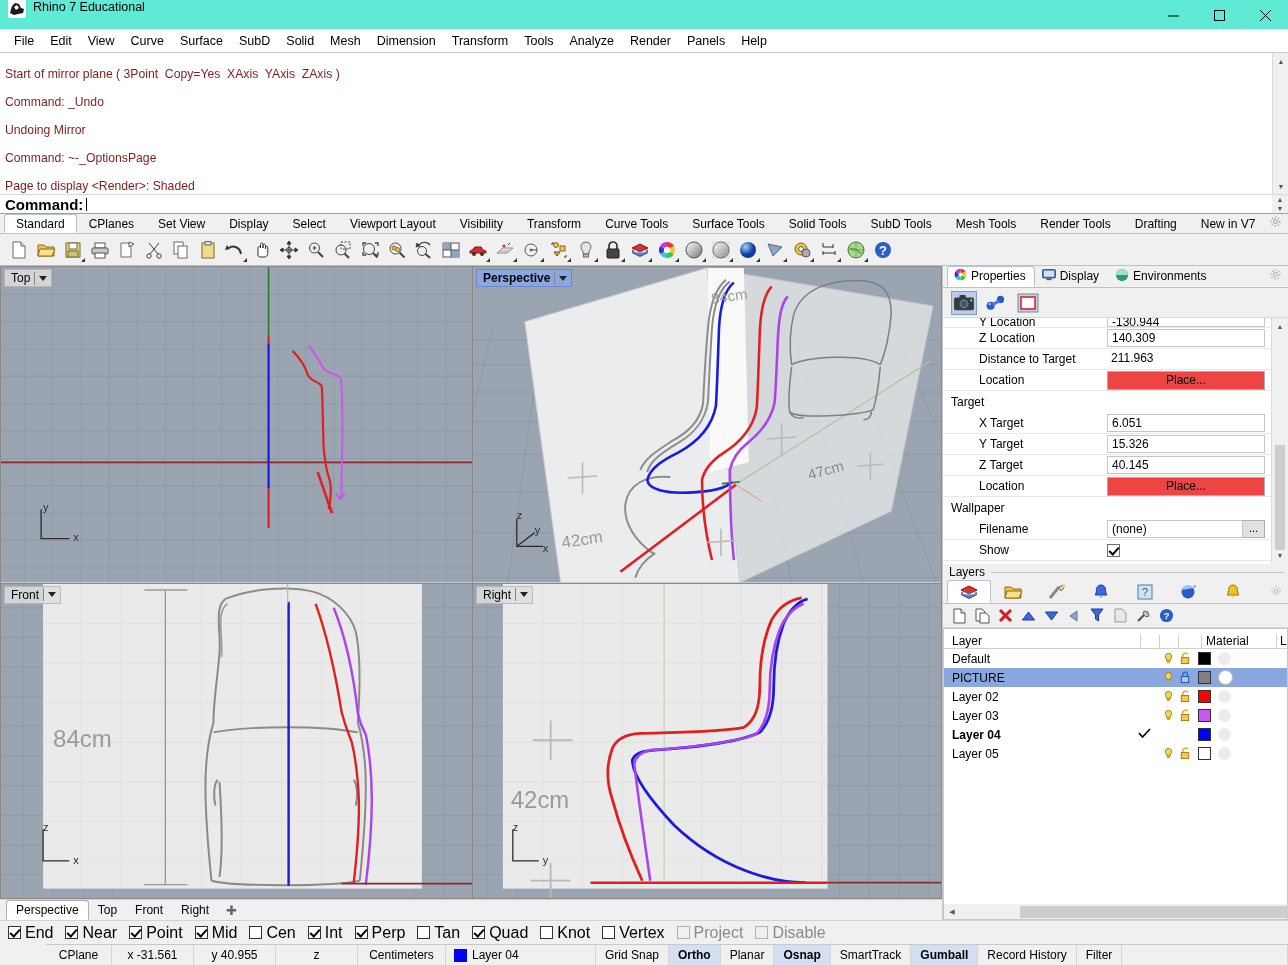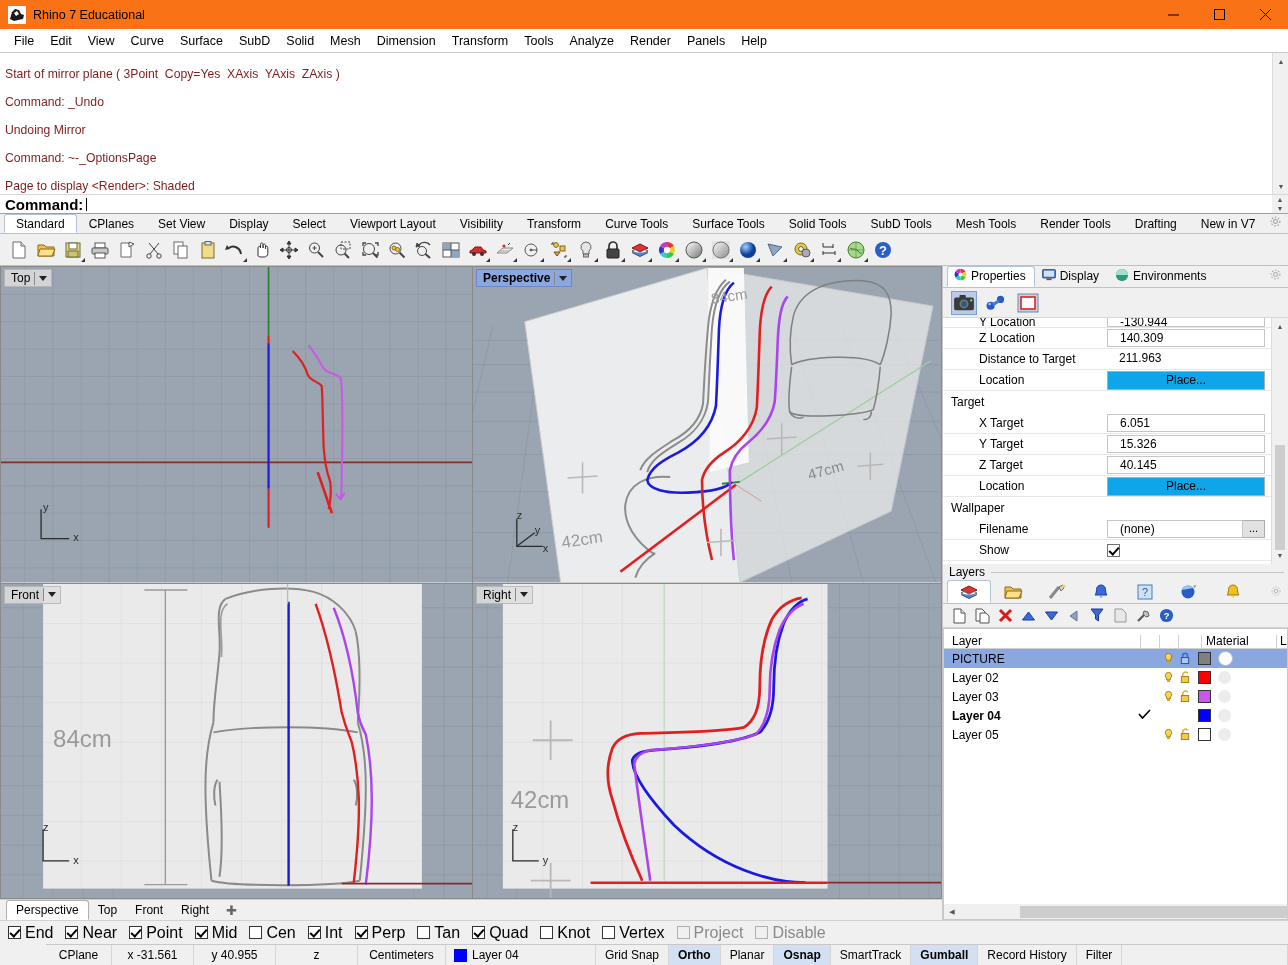--- a/index.html
+++ b/index.html
@@ -7,21 +7,21 @@
     width: 1288px; height: 965px;
     font-family: "Liberation Sans", sans-serif;
     font-size: 12px;
     background: #f0f0f0;
     overflow: hidden;
     -webkit-font-smoothing: none;
   }
   #app { width: 1288px; height: 965px; position: relative; display: flex; flex-direction: column; background:#f0f0f0; }
 
   
-  .titlebar { height: 30px; background: #f97316; display: flex; align-items: center;
+  .titlebar { height: 30px; background: #5eead4; display: flex; 
               border-bottom: 1px solid #ffffff; flex: 0 0 30px; }
   .title-icon { width: 18px; height: 18px; margin-left: 8px; margin-right: 7px; position: relative; }
   .title-icon svg { display:block; }
   .title-text { font-size: 12.5px; color: #000; }
   .win-controls { margin-left: auto; display: flex; height: 30px; }
   .win-btn { width: 46px; height: 30px; display: flex; align-items: center; justify-content: center;
              font-size: 13px; color: #222; }
 
   
   .menubar { height: 22px; background: #fff; display: flex; align-items: center;
@@ -99,23 +99,23 @@
   .prop-toolbar { height: 30px; background: #f0f0f0; display: flex; align-items: center;
                   padding-left: 8px; gap: 6px; flex: 0 0 30px; border-bottom:1px solid #d8d8d8;}
   .prop-tbi { width: 26px; height: 24px; display: flex; align-items: center; justify-content: center; }
   .prop-tbi.sel { background: #b9cbe8; border: 1px solid #7f9ec9; }
 
   .prop-body { flex: 1; overflow: hidden; position: relative; background: #fff; min-height:0;}
   .prop-scroll-area { position:absolute; inset:0 17px 0 0; overflow:hidden;}
   .prow { display: flex; height: 21px; align-items: center; border-bottom: 1px solid #e8e8e8; }
   .plabel { width: 164px; padding-left: 36px; font-size: 12px; color: #000; }
   .pval { flex: 1; height: 18px; margin-right: 6px; background: #fff; border: 1px solid #c5c5c5;
-          font-size: 12px; padding-left: 12px; line-height: 16px; color:#000;}
+          font-size: 12px; padding-left: 4px; line-height: 16px; color:#000;}
   .pval.plain { border: none; background: transparent; }
-  .pbtn { flex: 1; height: 19px; margin-right: 6px; background: #0ea5e9; border: 1px solid #adadad;
+  .pbtn { flex: 1; height: 19px; margin-right: 6px; background: #ef4444; border: 1px solid #adadad;
           font-size: 12px; text-align: center; line-height: 17px; }
   .pgroup { height: 22px; display: flex; align-items: center; padding-left: 8px; font-size: 12px;
             color: #000; background:#fff;}
   .pcheckwrap { flex:1; display:flex; align-items:center; }
   .pcheck { width: 13px; height: 13px; border: 1px solid #707070; background: #fff; position: relative; }
   .pcheck.on::after { content:''; position:absolute; left:3px; top:0px; width:4px; height:8px;
                       border: solid #000; border-width: 0 2px 2px 0; transform: rotate(42deg); }
   .pfile { display:flex; flex:1; margin-right:6px; }
   .pfile .pval { flex:1; margin-right:0; }
   .pdots { width: 22px; height:18px; background:#e1e1e1; border:1px solid #adadad; border-left:none;
@@ -1133,20 +1133,43 @@
             <div class="lg-hsep"></div>
               <div class="c-lock"></div>
             <div class="lg-hsep"></div>
               <div class="c-color"></div>
             <div class="lg-hsep"></div>
             <div class="c-mat">Material</div>
             <div class="lg-hsep"></div>
             <div class="c-last">L</div>
           </div>
 
+          <div class="lg-row">
+            <div class="c-name">Default</div>
+            <div class="c-chk"></div>
+            <div class="c-bulb">
+              <svg width="13" height="13" viewBox="0 0 14 14">
+                  <path d="M7 1.5a3.4 3.4 0 00-2 6.2V9.5h4V7.7A3.4 3.4 0 007 1.5z" fill="#f5d54e" stroke="#9a7a10"></path>
+                  <rect x="5.4" y="9.8" width="3.2" height="2" fill="#c9a820"></rect>
+                </svg>
+              </div>
+            <div class="c-lock">
+              <svg width="12" height="13" viewBox="0 0 13 14">
+                  <path d="M4 6V4a3 3 0 015.5-1.5" fill="none" stroke="#e0a82a" stroke-width="1.6"></path>
+                  <rect x="2.5" y="6" width="8" height="6.5" fill="#f5c84e" stroke="#9a7a10"></rect>
+                </svg>
+              </div>
+            <div class="c-color">
+                <div class="c-swatch" style="background:#000000"></div>
+              </div>
+            <div class="c-mat">
+                <div class="c-mat-dot"></div>
+              </div>
+            <div class="c-last">C</div>
+          </div>
 
           <div class="lg-row sel">
             <div class="c-name">PICTURE</div>
             <div class="c-chk"></div>
             <div class="c-bulb">
               <svg width="13" height="13" viewBox="0 0 14 14">
                   <path d="M7 1.5a3.4 3.4 0 00-2 6.2V9.5h4V7.7A3.4 3.4 0 007 1.5z" fill="#f5d54e" stroke="#9a7a10"></path>
                   <rect x="5.4" y="9.8" width="3.2" height="2" fill="#c9a820"></rect>
                 </svg>
               </div>

